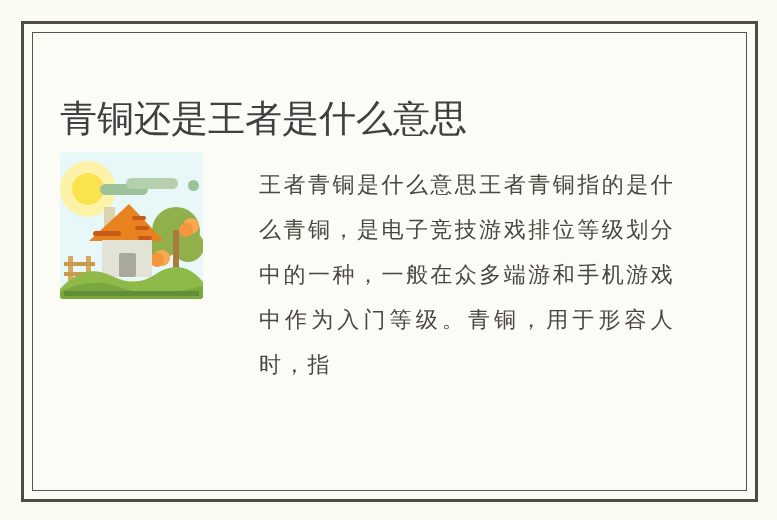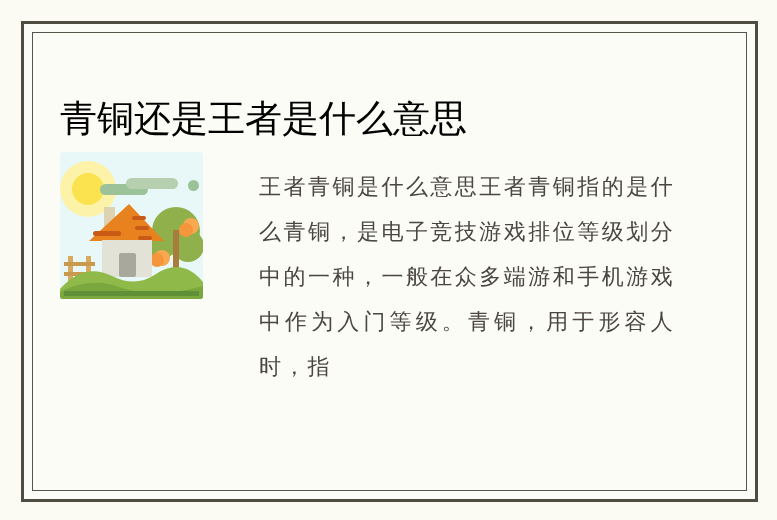--- a/index.html
+++ b/index.html
@@ -42,21 +42,21 @@
     box-sizing: border-box;
     background: #fcfcf6;
     overflow: hidden;
   }
   .article-title {
     position: absolute;
     left: 27px;
     top: 39px;
     font-size: 37px;
     line-height: 44px;
-    color: #000000;
+    color: #404040;
     letter-spacing: 0px;
     font-family: "Liberation Sans", sans-serif;
     font-weight: 400;
     white-space: nowrap;
   }
   .content-row {
     position: absolute;
     left: 27px;
     top: 119px;
     right: 20px;
@@ -71,21 +71,21 @@
   .thumb svg {
     display: block;
     width: 143px;
     height: 147px;
   }
   .body-text {
     position: absolute;
     left: 199px;
     top: -10px;
     width: 416px;
-    font-family: Liberation Sans, sans-serif;
+    font-family: Liberation Mono, monospace;
     font-size: 22px;
     line-height: 45px;
     color: #4a4740;
     letter-spacing: 2.3px;
     text-align: justify;
     max-height: 235px;
     overflow: hidden;
   }
 </style>
 </head>

